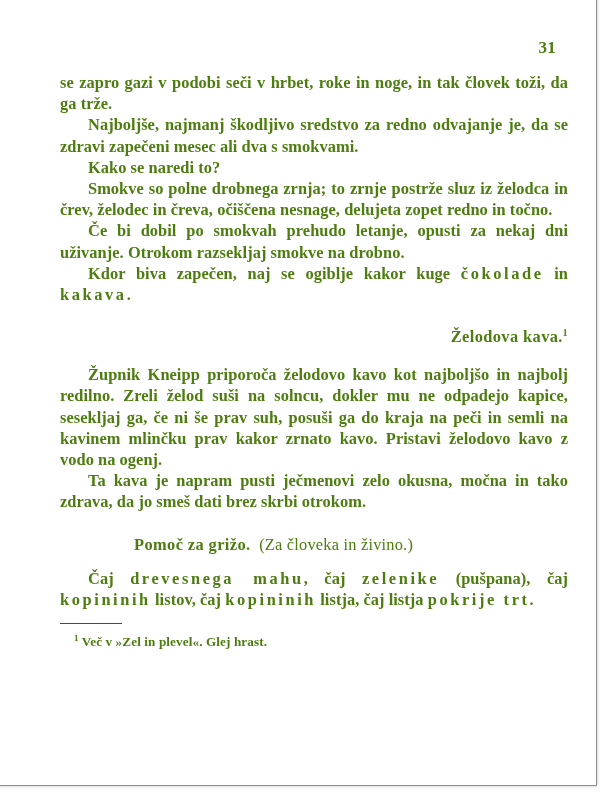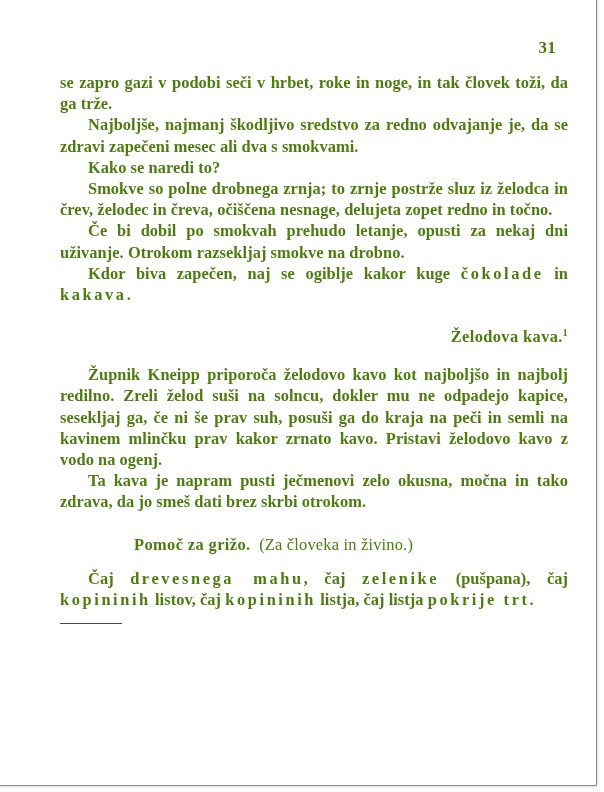--- a/index.html
+++ b/index.html
@@ -170,15 +170,16 @@
     <h2 class="heading offset"><span>Pomoč za grižo.</span><span class="normalweight">&nbsp; <span>(Za človeka in živino.)</span></span></h2>
 
     <div class="gap-sm"></div>
 
     <p class="body"><span>Čaj </span><span class="tracked">drevesnega mahu</span><span>, čaj </span><span class="tracked">zelenike</span><span> (pušpana), čaj </span><span class="tracked">kopininih</span><span> listov, čaj </span><span class="tracked">kopininih</span><span> listja, čaj listja </span><span class="tracked">pokrije trt</span><span>.</span></p>
 
     <div class="fn-rule-wrap">
       <div class="fn-rule"></div>
     </div>
 
+    <p class="footnote"><sup>1</sup> <span>Več v »Zel in plevel«. Glej hrast.</span></p>
 
   </div>
 </div>
 
 </body></html>

